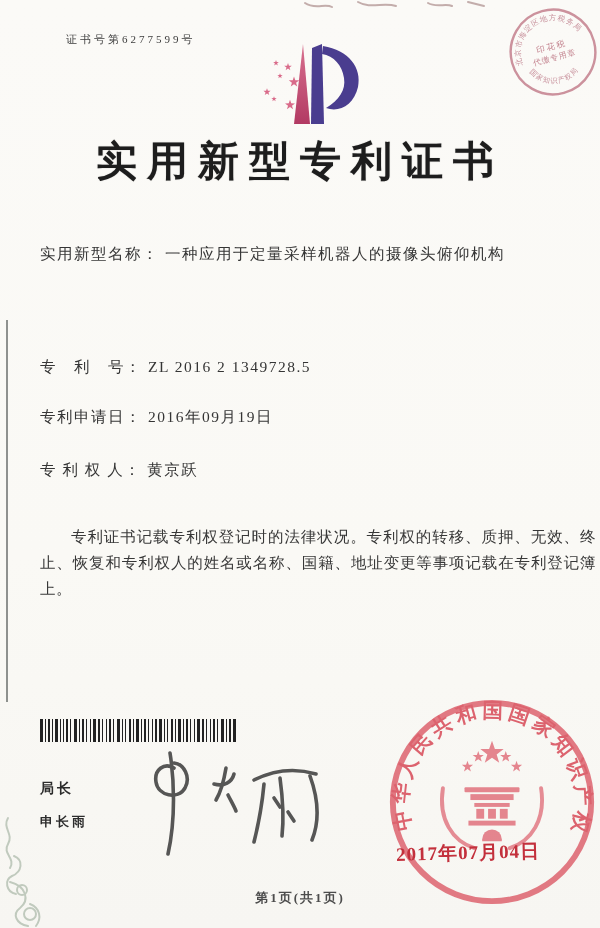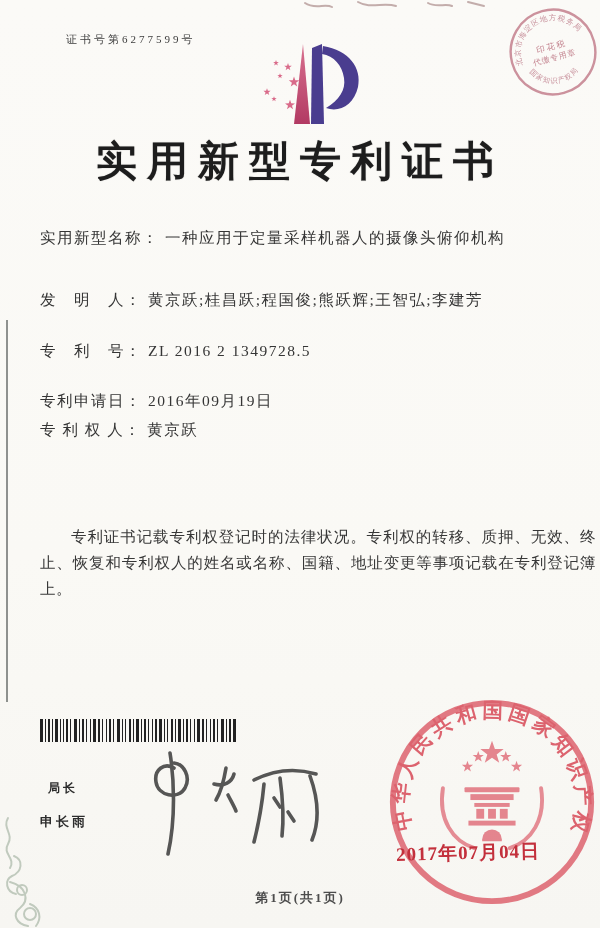--- a/index.html
+++ b/index.html
@@ -7,27 +7,27 @@
     position:relative;width:600px;height:928px;margin:0 auto;
     background:linear-gradient(180deg,#fbfaf7 0%,#faf9f5 60%,#f7f6f2 100%);
     overflow:hidden;
     font-family:"Liberation Serif","DejaVu Serif",serif;
     color:#2e2e2e;
   }
   .abs{position:absolute;}
   .cert-number{left:30px;top:32px;font-size:11px;letter-spacing:3px;color:#3d3d3d;margin-left:36px;}
   .title{left:0;top:134px;width:100%;text-align:center;font-size:41px;font-weight:700;
          letter-spacing:10px;color:#1d1d1d;text-shadow:0 0 1px rgba(0,0,0,.35);}
-  .field{left:40px;width:548px;font-size:15.5px;color:#353535;letter-spacing:1.5px;white-space:nowrap;}
+  .field{left:40px;width:548px;font-size:15.5px;color:#353535;letter-spacing:1.5px;white-space:nowrap;margin-top:16px;}
   .field .lbl{color:#353535;}
   .field .val{margin-left:6px;}
   .paras{left:40px;top:524px;width:556px;font-size:15.5px;color:#383838;
          text-align:justify;letter-spacing:0.5px;}
   .paras p{margin:0 0 5px 0;line-height:26px;text-indent:2em;}
-  .sig-title{left:48px;top:780px;font-size:12px;font-weight:600;letter-spacing:3px;
+  .sig-title{left:40px;top:780px;font-size:14px;font-weight:600;letter-spacing:3px;
              font-family:Liberation Mono, monospace;color:#2c2c2c;}
   .sig-name{left:40px;top:813px;font-size:13px;font-weight:600;letter-spacing:3px;
             font-family:"Liberation Sans","DejaVu Sans",sans-serif;color:#2c2c2c;}
   .footer{left:0;top:889px;width:100%;text-align:center;font-size:13px;
           letter-spacing:2px;color:#4c4c4c;font-weight:bold;}
   .seal-top{left:506px;top:5px;width:94px;height:94px;transform:rotate(-15deg);opacity:.85;}
   .seal-main{left:384px;top:694px;width:216px;height:216px;opacity:.88;}
   .seal-date{left:396px;top:840px;font-size:19px;color:#c3303c;letter-spacing:1px;
              font-weight:600;transform:rotate(-1.5deg);white-space:nowrap;}
   .edge-line{left:6px;top:320px;width:2px;height:382px;background:rgba(55,60,58,.55);}
@@ -91,30 +91,27 @@
     <polygon points="69,6 79,2 81,82 68,82" fill="#4a3d8f"></polygon>
     <path d="M 80,4 C 106,8 119,26 115,45 C 111,63 96,71 83,66
              C 96,58 103,48 101,36 C 99,23 91,14 79,12 Z" fill="#4a3d8f"></path>
   </svg>
 
   <div class="abs title">实用新型专利证书</div>
 
   <div class="abs field" style="top:228px">
     <span class="lbl">实用新型名称：</span><span class="val">一种应用于定量采样机器人的摄像头俯仰机构</span>
   </div>
-  <div class="abs field" style="top:290px">
-    <span class="lbl">发　明　人：</span><span class="val">黄京跃;桂昌跃;程国俊;熊跃辉;王智弘;李建芳</span>
-  </div>
   <div class="abs field" style="top:341px">
     <span class="lbl">专　利　号：</span><span class="val">ZL 2016 2 1349728.5</span>
   </div>
   <div class="abs field" style="top:391px">
     <span class="lbl">专利申请日：</span><span class="val">2016年09月19日</span>
   </div>
-  <div class="abs field" style="top:420px">
+  <div class="abs field" style="top:444px">
     <span class="lbl">专 利 权 人：</span><span class="val">黄京跃</span>
   </div>
 
   <div class="abs paras">
     <p>专利证书记载专利权登记时的法律状况。专利权的转移、质押、无效、终止、恢复和专利权人的姓名或名称、国籍、地址变更等事项记载在专利登记簿上。</p>
   </div>
 
   <svg class="abs barcode" width="196" height="23" viewBox="0 0 196 23">
     <g fill="#222">
       <rect x="0" width="3" height="23"></rect>

